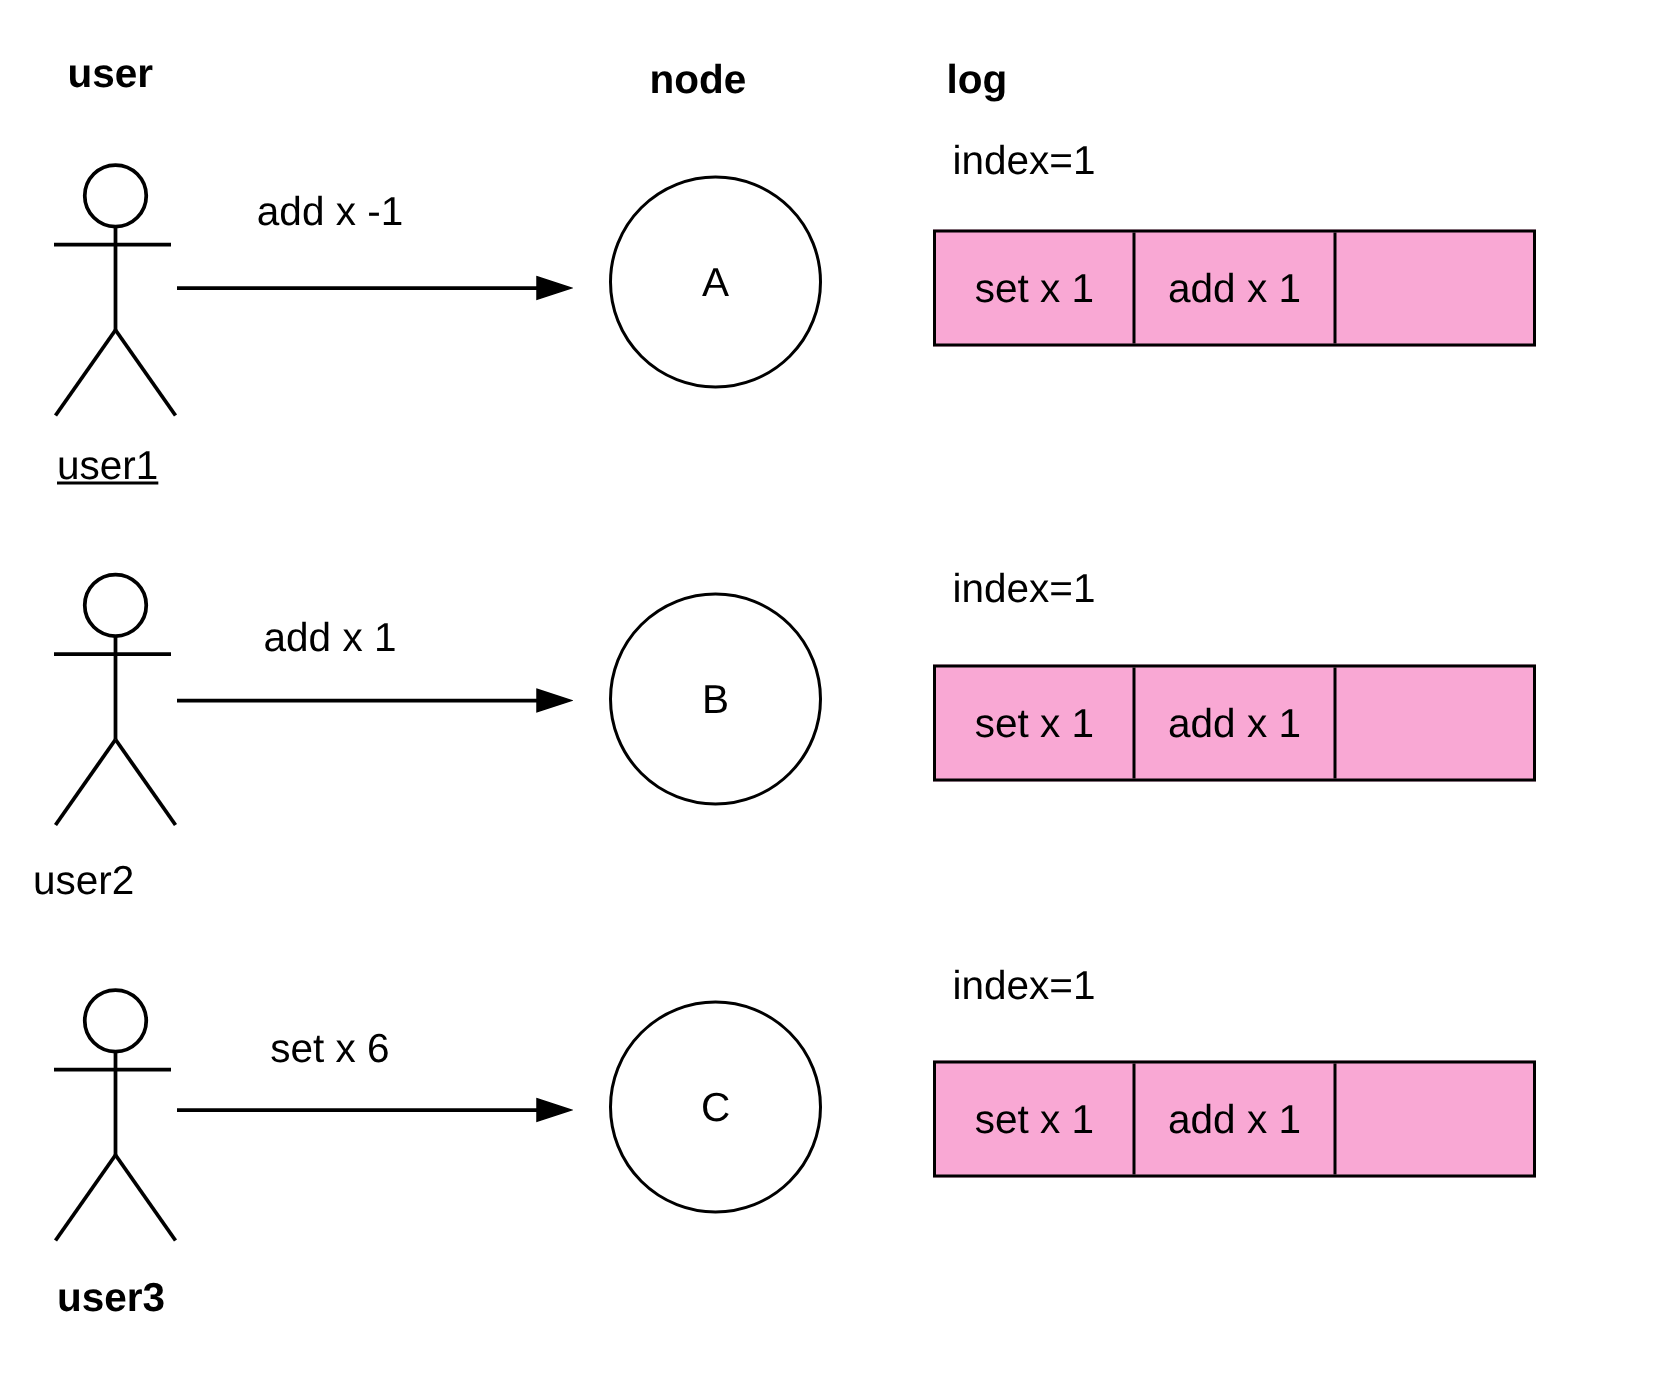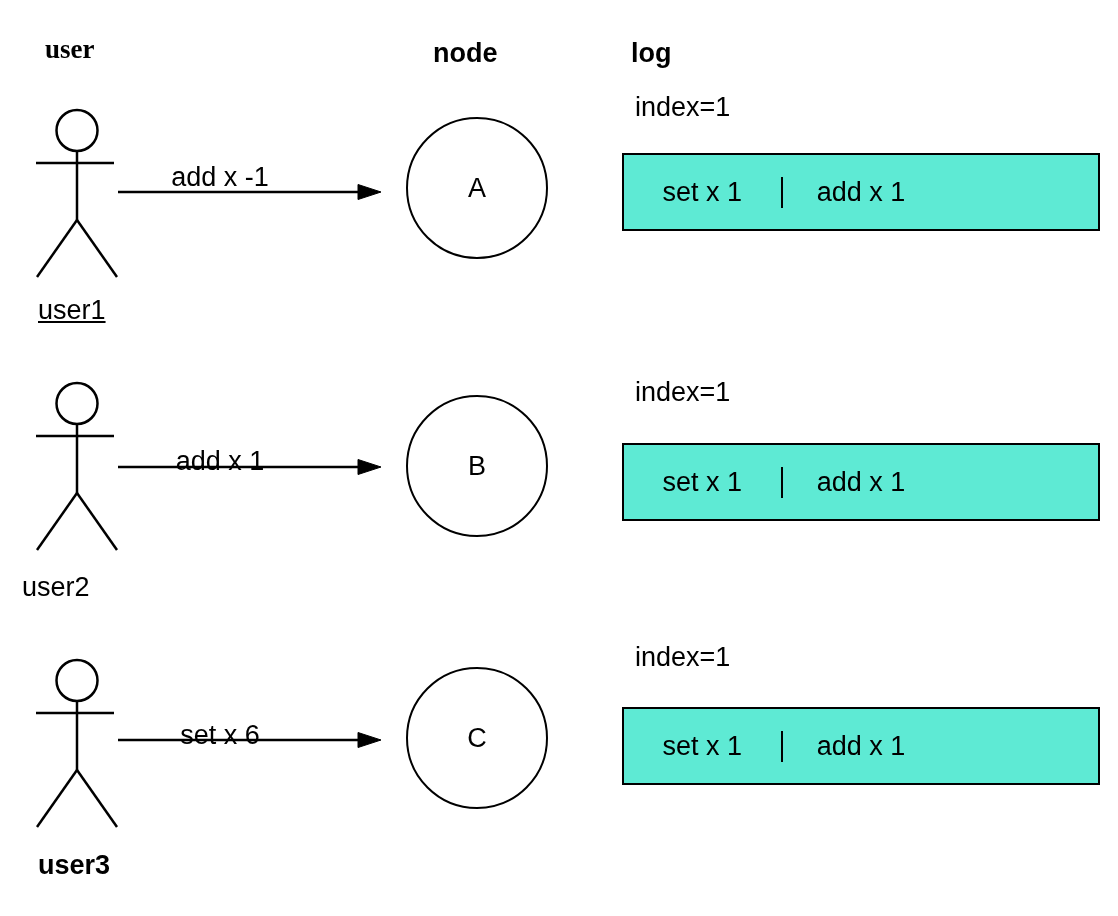--- a/index.html
+++ b/index.html
@@ -19,47 +19,45 @@
     position: absolute;
     font-size: 27px;
     line-height: 27px;
     white-space: nowrap;
     color: #000000;
   }
   .col-header { font-weight: bold; }
   .cmd {
     width: 200px;
     text-align: center;
-    margin-top: 36px;
   }
   .actor, .arrow { position: absolute; }
   .actor line, .actor circle { stroke: #000000; stroke-width: 2.5; fill: none; }
   .arrow line { stroke: #000000; stroke-width: 2.5; }
   .arrow polygon { fill: #000000; stroke: #000000; }
   .node-circle {
     position: absolute;
     width: 142px;
     height: 142px;
     border: 2.5px solid #000000;
     border-radius: 50%;
     background: #ffffff;
     display: flex;
     align-items: center;
     justify-content: center;
     font-size: 27px;
   }
   .log-table {
     position: absolute;
     left: 622px;
-    width: 478px;
+    width: 402px;
     height: 78px;
     display: flex;
     border: 2.5px solid #000000;
-    background: #5eead4;
-    align-items: center;
+    background: #f9a8d4;
   }
   .log-table .cell {
     flex: 1;
     display: flex;
     align-items: center;
     justify-content: center;
     font-size: 27px;
     white-space: nowrap;
   }
   .log-table .cell + .cell { border-left: 2.5px solid #000000; }
@@ -82,21 +80,21 @@
   .r2 .log-table  { top: 443px; }
 
   .r3 .actor      { left: 33px;  top: 658px; }
   .r3 .user-name  { left: 38px;  top: 852px; font-weight: bold; }
   .r3 .cmd        { left: 120px; top: 686px; }
   .r3 .arrow      { left: 116px; top: 730px; }
   .r3 .node-circle{ left: 406px; top: 667px; }
   .r3 .index-label{ left: 635px; top: 644px; }
   .r3 .log-table  { top: 707px; }
 
-  .h-user { left: 45px;  top: 36px; font-family: Liberation Serif, serif; }
+  .h-user { left: 45px;  top: 36px; }
   .h-node { left: 433px; top: 40px; }
   .h-log  { left: 631px; top: 40px; }
 </style>
 </head>
 <body>
 
 <div class="canvas">
 
   <div class="txt col-header h-user">user</div>
   <div class="txt col-header h-node">node</div>

